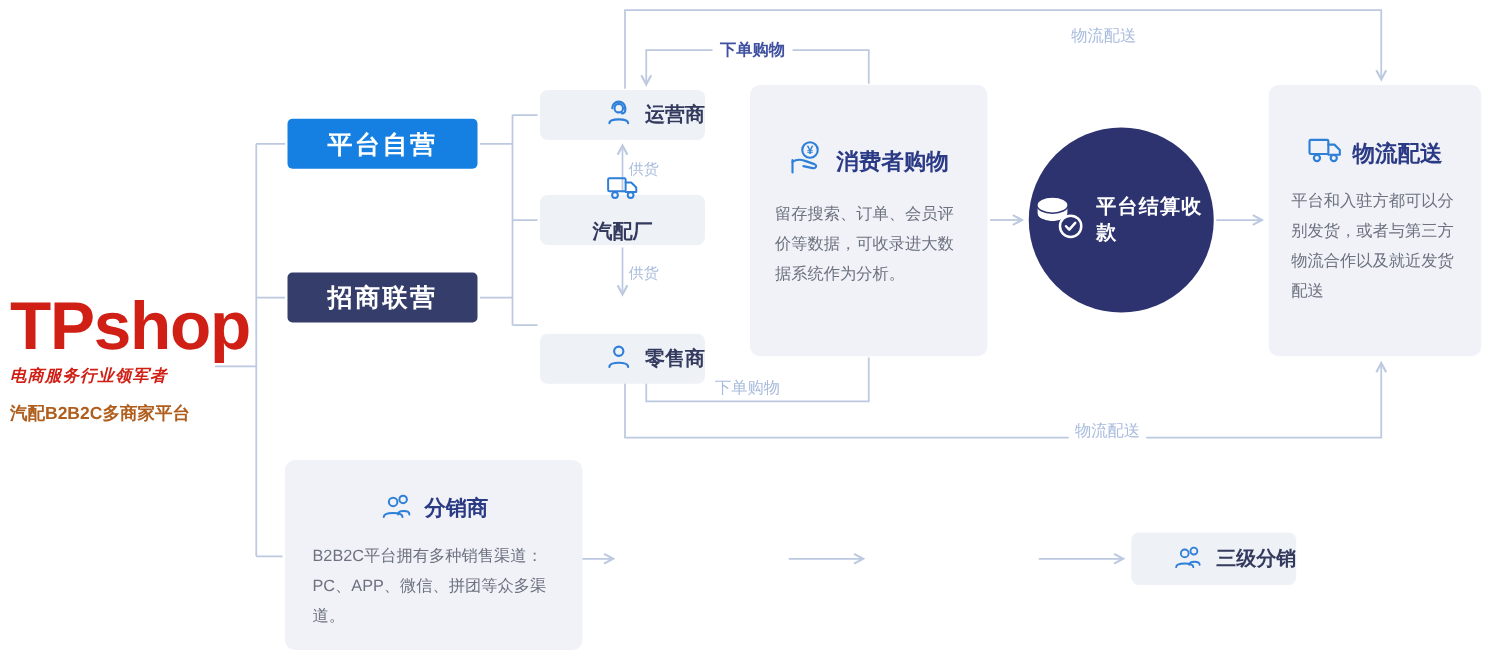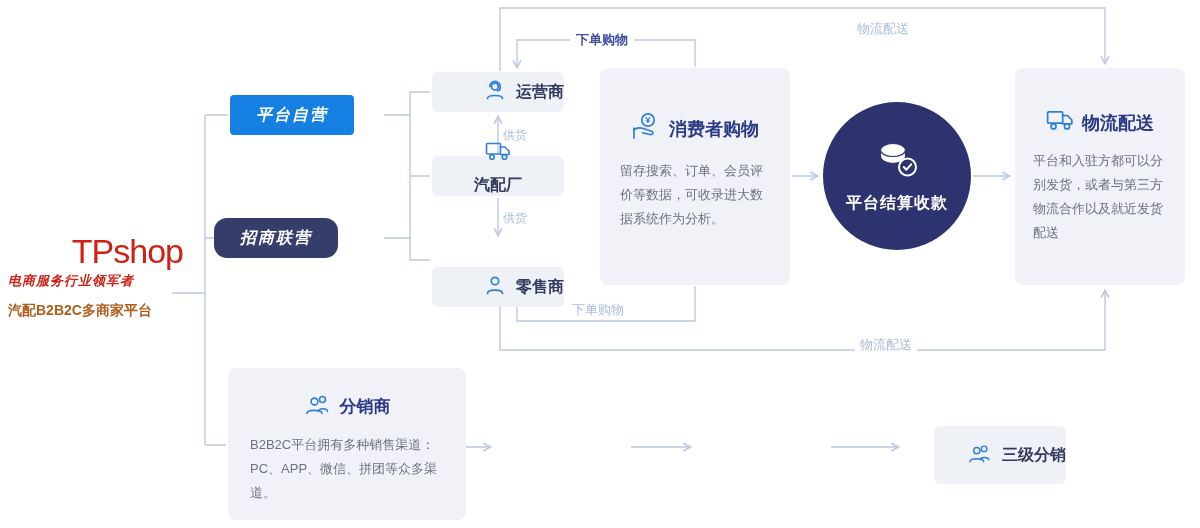--- a/index.html
+++ b/index.html
@@ -3,27 +3,27 @@
 <meta charset="utf-8">
 <style>
   * { margin:0; padding:0; box-sizing:border-box; }
   body { font-family:"Liberation Sans","DejaVu Sans",sans-serif; background:#fff; }
   .stage { position:relative; width:1200px; height:528px; background:#fff; overflow:hidden; }
   .abs { position:absolute; }
   .lines { left:0; top:0; pointer-events:none; }
 
   
   .logo { left:8; }
-  .brand { font-size:34px; font-weight:400; color:#d01f15; letter-spacing:-1px; line-height:1;text-align:right; }
+  .brand { font-size:54px; font-weight:700; color:#d01f15; letter-spacing:-1px; line-height:1; }
   .slogan { font-size:13px; font-weight:bold; font-style:italic; color:#d01f15; margin-top:4px; letter-spacing:1px; }
   .subtitle { font-size:14px; font-weight:bold; color:#b05e1d; margin-top:12px; }
 
   
-  .mode { width:124px; height:40px; display:flex; align-items:center; justify-content:center;
-          color:#fff; font-size:16px; font-weight:bold; letter-spacing:2px; border-radius:4px;font-style:italic; }
+  .mode { width:152px; height:40px; display:flex; align-items:center; justify-content:center;
+          color:#fff; font-size:20px; font-weight:bold; letter-spacing:2px; border-radius:4px; }
   .mode.blue { background:#1580e2; }
   .mode.navy { background:#353e6b; }
 
   
   .pill { width:132px; height:40px; display:flex; align-items:center; justify-content:flex-end; gap:9px;
           background:#eef1f6; border-radius:6px; color:#333a5e; font-size:16px; font-weight:bold; }
 
   
   .card { background:#f0f2f7; border-radius:8px; }
   .card-title { display:flex; align-items:center; justify-content:center; gap:8px;
@@ -37,21 +37,21 @@
   .logistics { left:1015px; top:68px; width:170px; height:217px; }
   .logistics .card-title { padding-top:40px; }
   .logistics .card-body { margin:12px 18px 0; }
 
   .distributor { left:228px; top:368px; width:238px; height:152px; }
   .distributor .card-title { padding-top:24px; font-size:17px; }
   .distributor .card-body { margin:12px 22px 0; }
 
   
   .circle { left:823px; top:102px; width:148px; height:148px; border-radius:50%; background:#2d336f;
-            display:flex; flex-direction:column; align-items:center; justify-content:center; gap:8px; }
+            display:flex; flex-direction:row; align-items:center; justify-content:center; gap:8px; }
   .circle-title { color:#fff; font-size:16px; font-weight:bold; letter-spacing:1px; }
 
   
   .flow { font-size:13px; color:#a9bcde; white-space:nowrap; }
   .flow.dark { color:#3f51a0; font-weight:bold; }
   .flow.onln { background:#fff; padding:0 5px; }
   .supply { font-size:12px; color:#a9bcde; }
 </style>
 </head>
 <body>
@@ -83,21 +83,21 @@
 
   <div class="abs logo" style="left:8px; top:234px; width:175px;">
     <div class="brand">TPshop</div>
     <div class="slogan">电商服务行业领军者</div>
     <div class="subtitle">汽配B2B2C多商家平台</div>
   </div>
 
   <div class="abs mode blue" style="left:230px; top:95px;">
     <span>平台自营</span>
   </div>
-  <div class="abs mode navy" style="left:214px; top:218px;border-radius:13px;">
+  <div class="abs mode navy" style="left:230px; top:218px;">
     <span>招商联营</span>
   </div>
 
   <div class="abs pill" style="left:432px; top:72px;">
     <span>
       <svg width="24" height="24" viewBox="0 0 24 24">
           <g fill="none" stroke="#2e7fd8" stroke-width="1.7" stroke-linecap="round">
         <circle cx="12" cy="8.5" r="3.4"></circle>
             <path d="M4.5 20.5 c0-4 15-4 15 0"></path>
         <path d="M6.8 8.5 a5.2 5.2 0 0 1 10.4 0"></path>
@@ -201,21 +201,21 @@
             </g>
           </svg>
       </span>
       <span>分销商</span>
     </div>
     <div class="card-body">B2B2C平台拥有多种销售渠道：PC、APP、微信、拼团等众多渠道。</div>
   </div>
 
 
 
-  <div class="abs pill" style="left:905px; top:426px; height:58px;margin-left:29px;">
+  <div class="abs pill" style="left:905px; top:426px; height:42px;">
     <span>
       <svg width="26" height="22" viewBox="0 0 28 24">
           <g fill="none" stroke="#2e7fd8" stroke-width="1.6" stroke-linecap="round">
         <circle cx="18.5" cy="7.5" r="3"></circle>
             <path d="M14.5 19.5 c0-3.6 9-3.6 9 0"></path>
         <circle cx="10.5" cy="9.5" r="3.4"></circle>
             <path d="M3 21.5 c0-4.2 15-4.2 15 0"></path>
           </g>
         </svg>
     </span>

